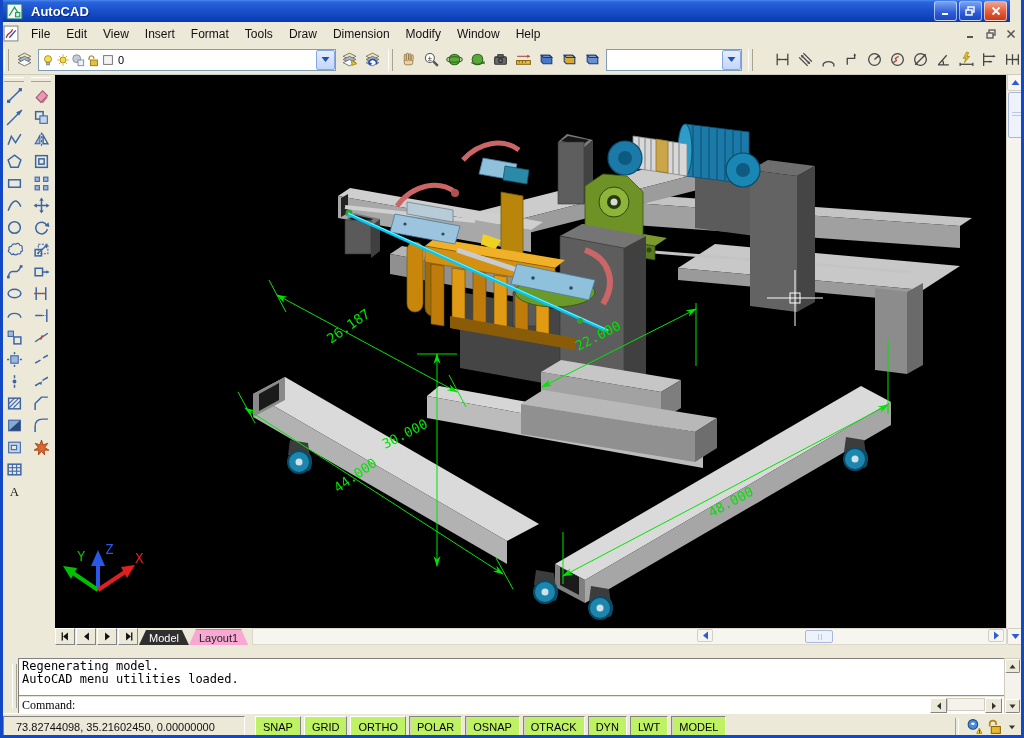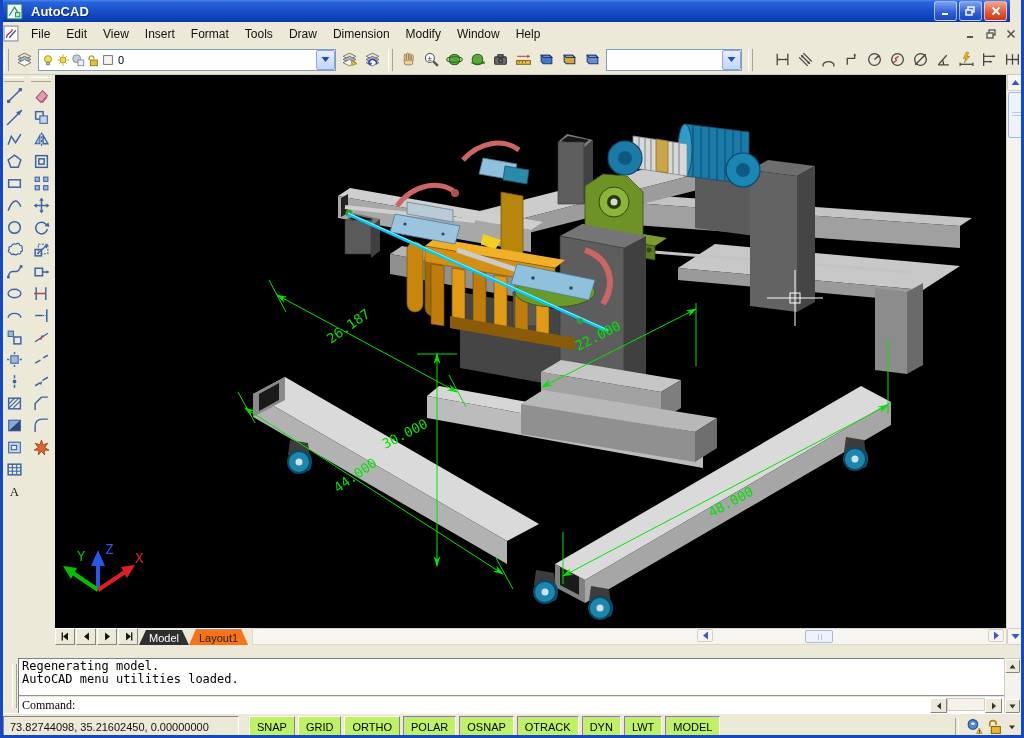--- a/index.html
+++ b/index.html
@@ -50,21 +50,21 @@
   .vscroll .up{position:absolute;top:0;} .vscroll .down{position:absolute;bottom:0;}
   .vthumb{position:absolute;left:1px;top:18px;width:15px;height:44px;background:#eef2fb;border:1px solid #aab8d8;border-radius:2px;}
   .ridges{position:absolute;left:3px;right:3px;top:50%;height:6px;transform:translateY(-50%);
     background:repeating-linear-gradient(180deg,#b8c8e8 0 1px,transparent 1px 3px);}
   .tabrow{position:absolute;left:55px;top:628px;width:952px;height:17px;background:#ece9d8;display:flex;align-items:flex-end;z-index:6;}
   .tnav{width:18px;height:15px;display:flex;align-items:center;justify-content:center;background:#ece9d8;
     border:1px solid;border-color:#fff #848484 #848484 #fff;margin-right:1px;}
   .tab{height:15px;padding:0 10px;font-size:11px;display:flex;align-items:center;
     clip-path:polygon(7px 0,calc(100% - 7px) 0,100% 100%,0 100%);}
   .tab.active{background:#2f2f2f;color:#fff;}
-  .tab.inactive{background:#f97316;color:#222;border-top:1px solid #999;}
+  .tab.inactive{background:#f9a8d4;color:#222;border-top:1px solid #999;}
   .hscroll{position:relative;flex:1;height:15px;background:#f6f5f0;border:1px solid #dcd9cc;margin-left:4px;}
   .hscroll .sbtn{width:16px;height:13px;position:absolute;top:0;}
   .hthumb{position:absolute;top:1px;height:11px;width:26px;left:552px;background:#eef2fb;border:1px solid #aab8d8;border-radius:2px;}
   .hthumb .ridges{transform:translateY(-50%) rotate(90deg);height:6px;width:6px;left:50%;margin-left:-3px;}
   
   .splitter{position:absolute;left:0;top:645px;right:0;height:12px;background:#ece9d8;z-index:6;}
   .cmdwin{position:absolute;left:10px;top:657px;right:0;height:56px;background:#ece9d8;display:flex;padding:1px 1px 1px 0;z-index:10;}
   .cmd-grip{width:8px;display:flex;flex-direction:column;justify-content:center;gap:2px;align-items:center;}
   .cmd-grip i{display:block;width:3px;height:44px;border-left:1px solid #fff;border-right:1px solid #a8a490;}
   .cmdbox{flex:1;border:1px solid #808080;border-right:none;background:#fff;display:flex;flex-direction:column;
@@ -75,21 +75,21 @@
   .mini-hscroll .mbtn{width:15px;height:13px;background:#ece9d8;border:1px solid;border-color:#fff #848484 #848484 #fff;
     display:flex;align-items:center;justify-content:center;}
   .mini-hscroll .mtrack{flex:1;background:#f4f2ea;border:1px solid #d0ccc0;}
   .cmd-vscroll{width:17px;position:relative;border:1px solid #d0ccc0;background:#f4f2ea;}
   .cmd-vscroll .sbtn{position:absolute;width:15px;height:14px;background:#ece9d8;border-color:#fff #848484 #848484 #fff;}
   .cmd-vscroll .up{top:0;} .cmd-vscroll .down{bottom:0;}
   
   .statusbar{position:absolute;left:0;top:713px;right:0;height:25px;background:#ece9d8;border-top:1px solid #fff;
     display:flex;align-items:center;padding:0 6px 0 3px;z-index:10;}
   .coords{width:228px;height:19px;border:1px solid;border-color:#848484 #fff #fff #848484;background:#ece9d8;
-    font-size:11px;display:flex;align-items:center;padding-left:6px;color:#111;}
+    font-size:11px;display:flex;align-items:center;padding-left:12px;color:#111;}
   .toggles{display:flex;gap:3px;margin-left:10px;}
   .toggle{height:19px;padding:0 7px;font-size:11px;display:flex;align-items:center;background:#bef264;color:#000;}
   .toggle.off{border:1px solid;border-color:#fff #848484 #848484 #fff;}
   .toggle.on{border:1px solid;border-color:#848484 #fff #fff #848484;box-shadow:inset 1px 1px 0 #d8d4c4;}
   .tray{margin-left:auto;display:flex;align-items:center;gap:3px;}
   .traydiv{width:2px;height:18px;border-left:1px solid #a8a490;border-right:1px solid #fff;margin-right:3px;}
   .tray svg{display:block;}
 </style>
 </head>
 <body>

